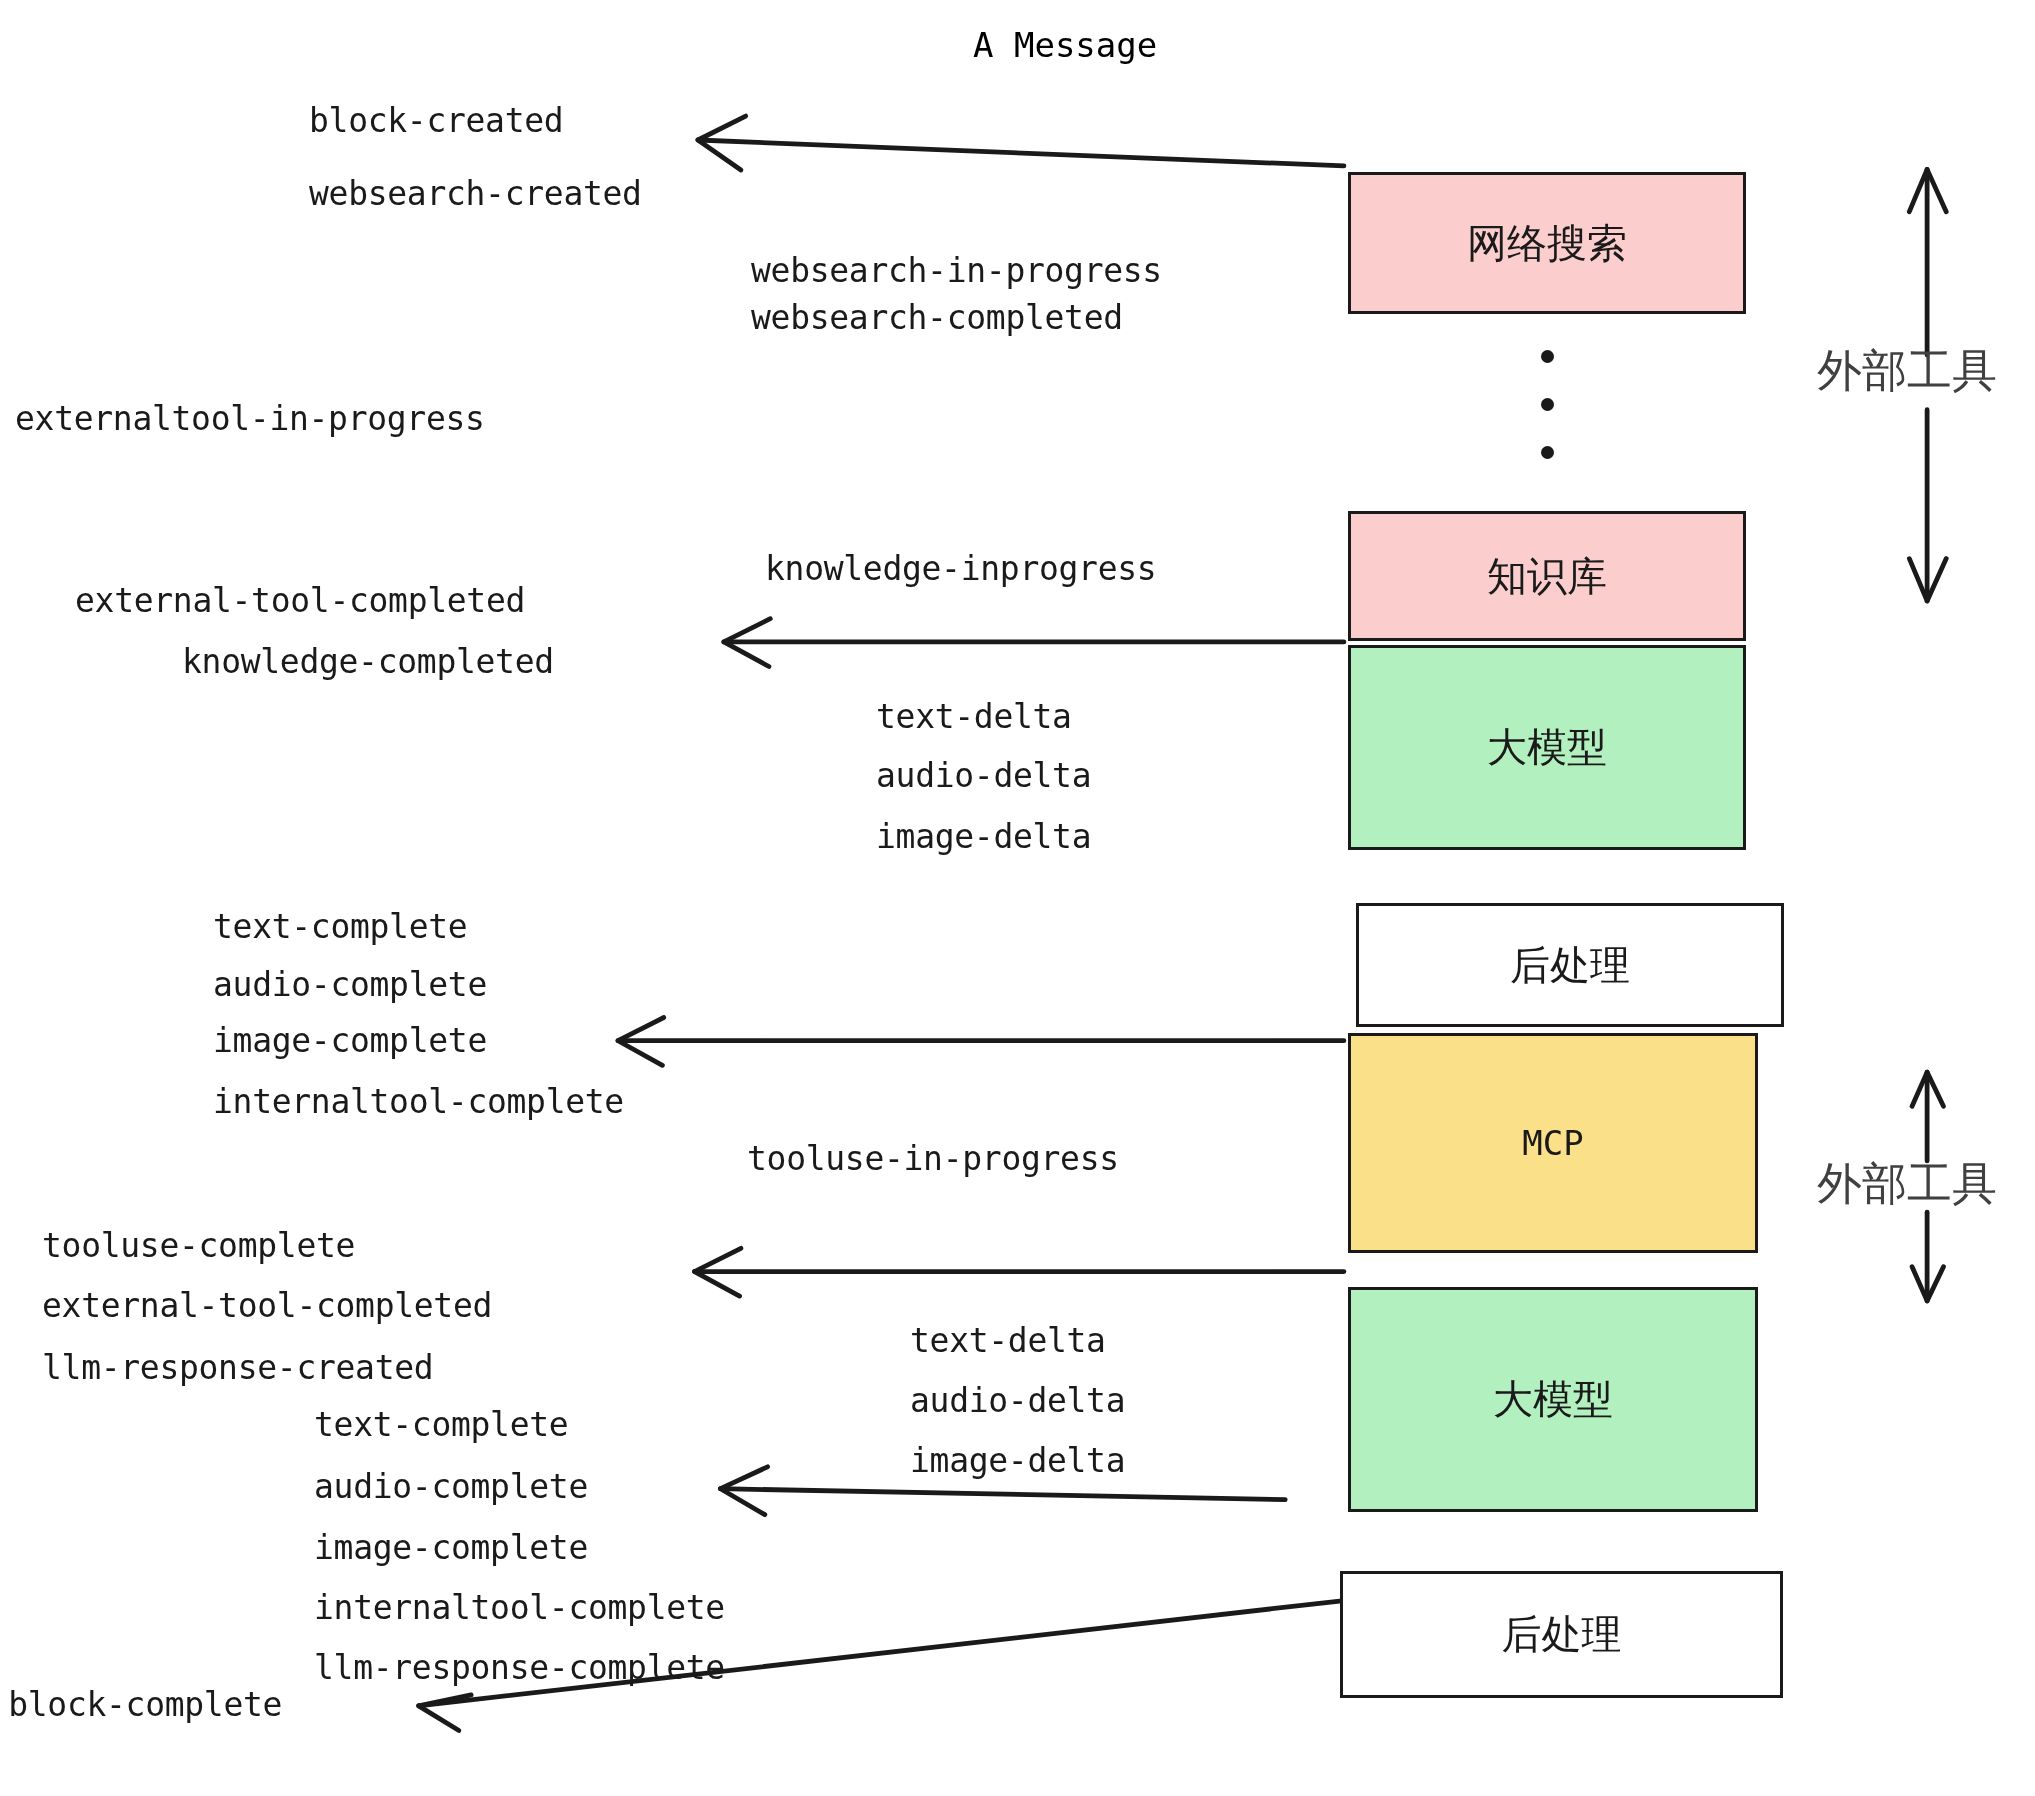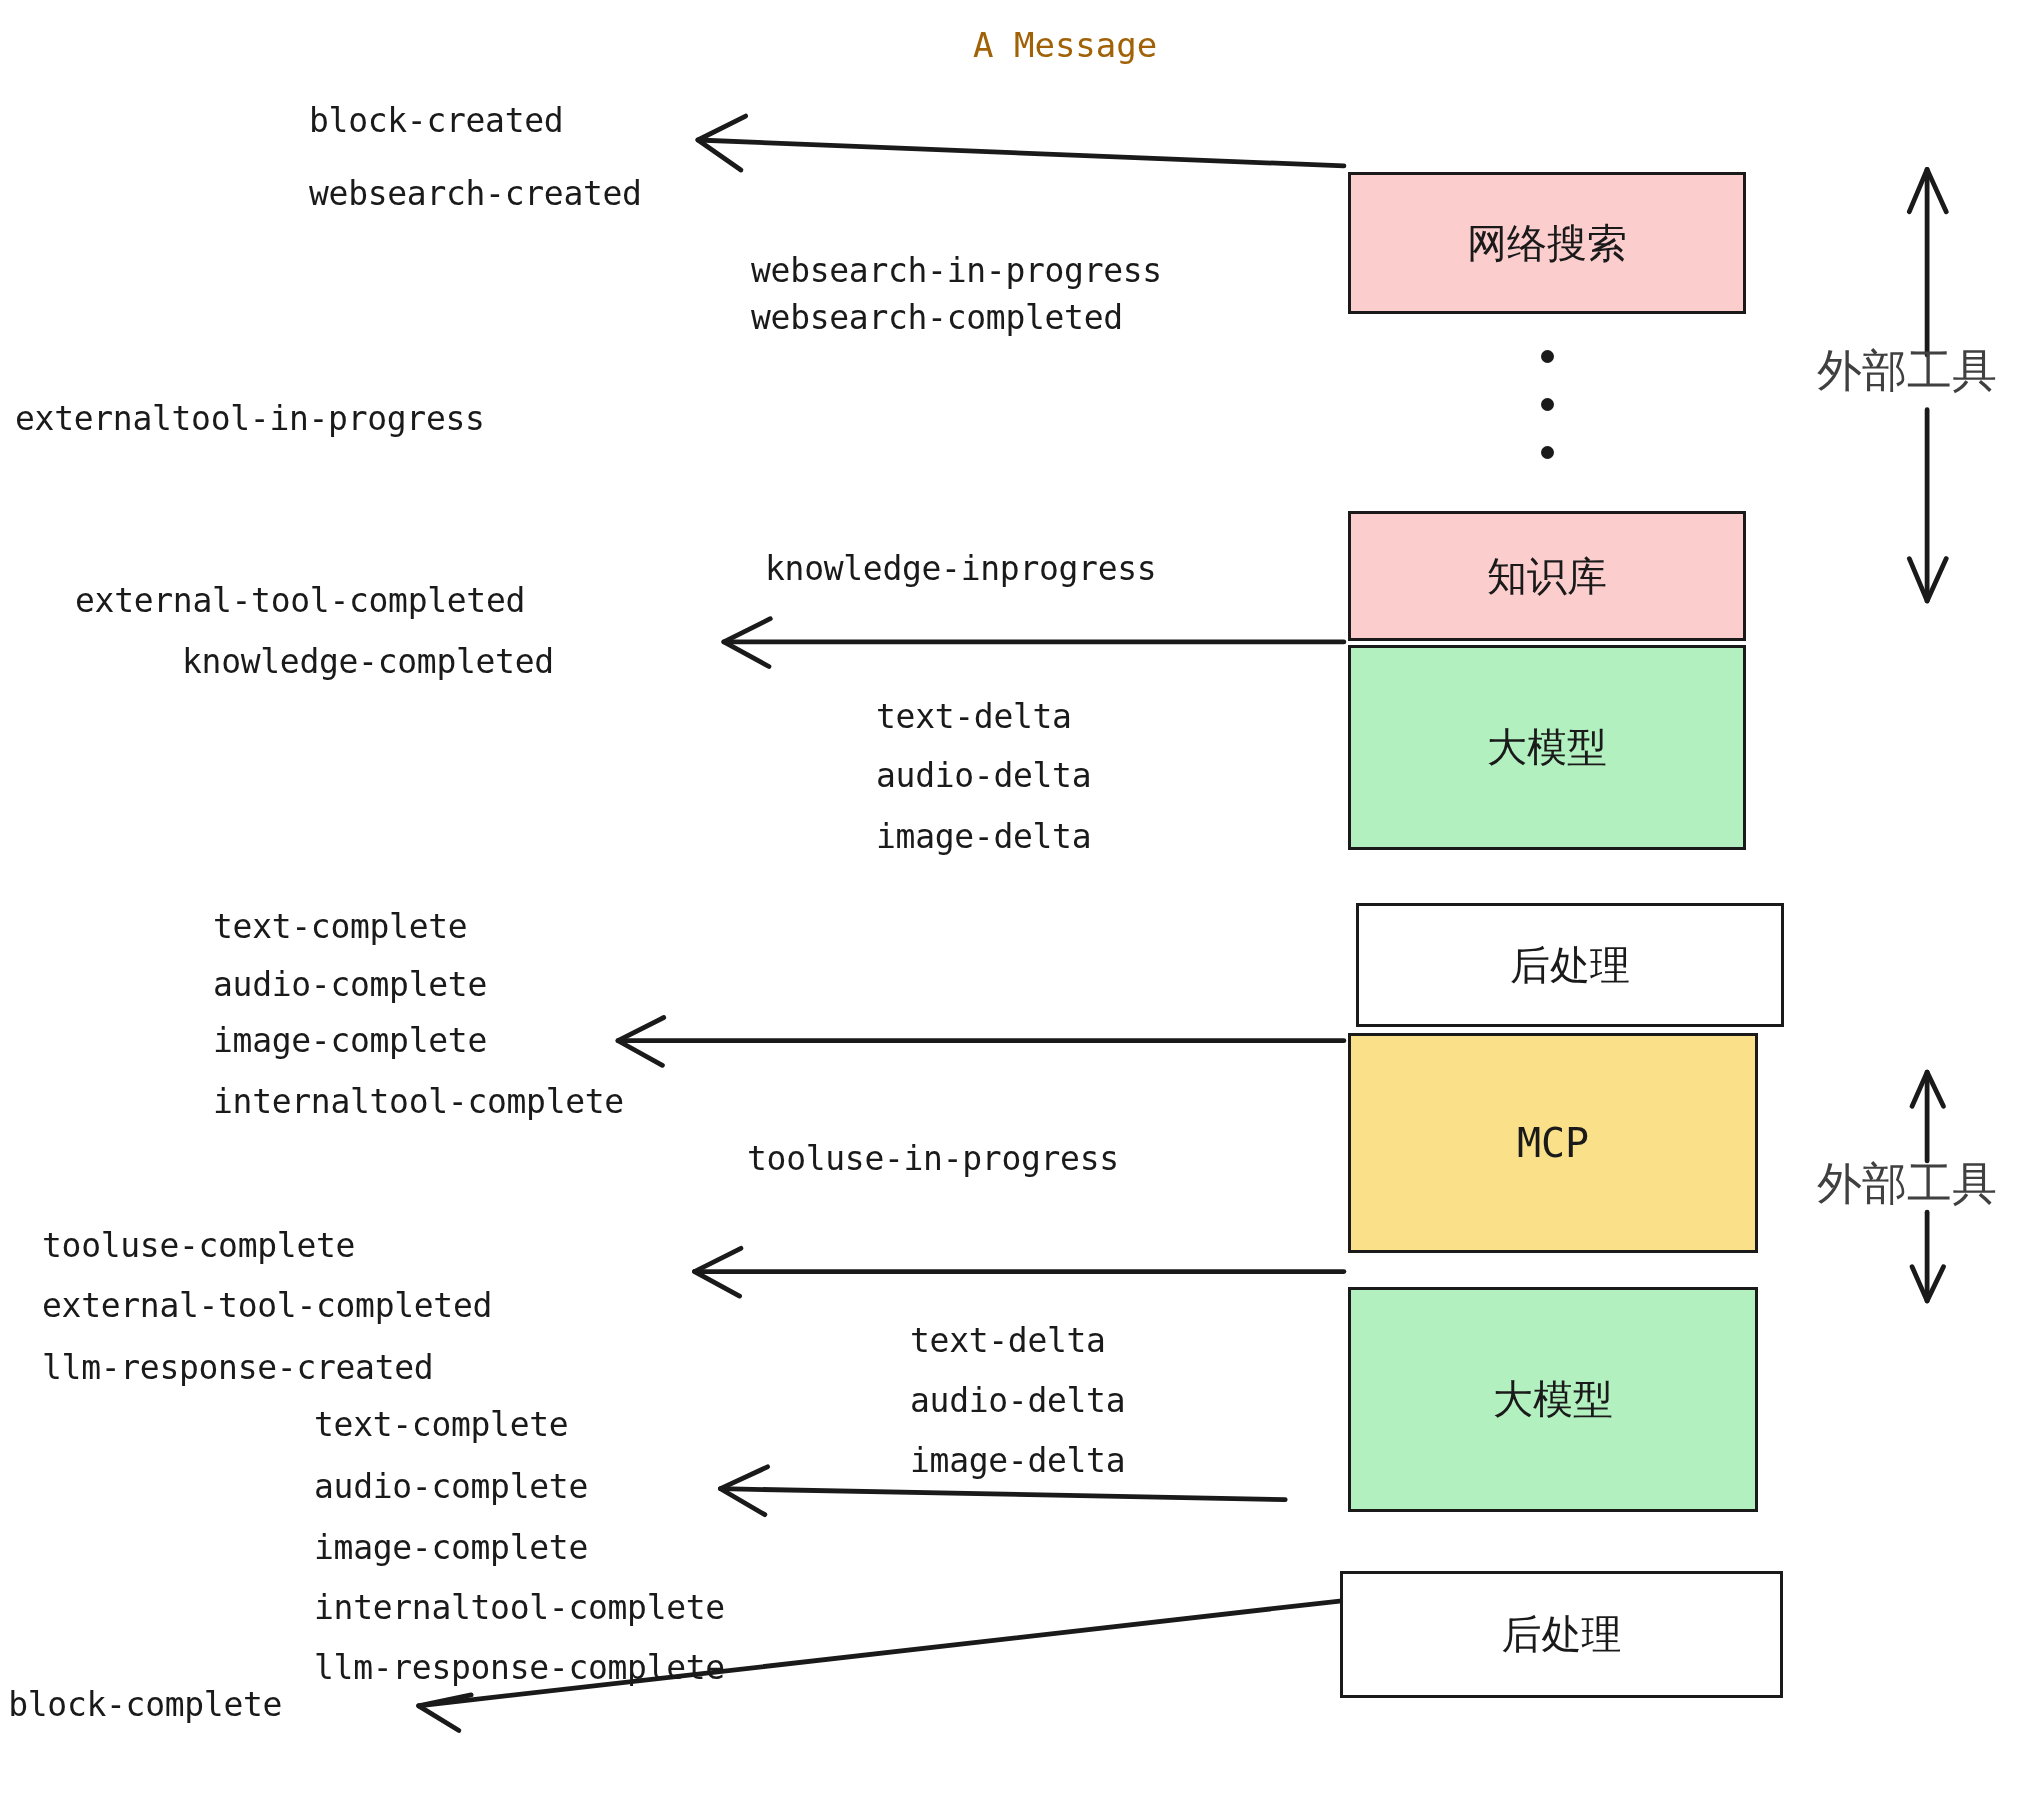--- a/index.html
+++ b/index.html
@@ -16,37 +16,37 @@
     font-size:33px;
     line-height:1;
     color:#1a1a1a;
     white-space:nowrap;
     letter-spacing:-0.3px;
   }
   .title{
     position:absolute;
     font-family:"DejaVu Sans Mono","Liberation Mono",monospace;
     font-size:34px;
-    color:#a16207;
+    color:#000000;
     white-space:nowrap;
   }
   .box{
     position:absolute;
     border:3.4px solid #1a1a1a;
     box-sizing:border-box;
     display:flex;
     align-items:center;
     justify-content:center;
     font-family:Liberation Sans, sans-serif;
     font-size:40px;
     color:#1a1a1a;
   }
   .box.mono{
     font-family:"DejaVu Sans Mono","Liberation Mono",monospace;
-    font-size:40px;
+    font-size:34px;
   }
   .dots{
     position:absolute;
     display:flex;
     flex-direction:column;
     align-items:center;
     justify-content:space-between;
   }
   .dot{
     width:13px;height:13px;border-radius:50%;background:#1a1a1a;

